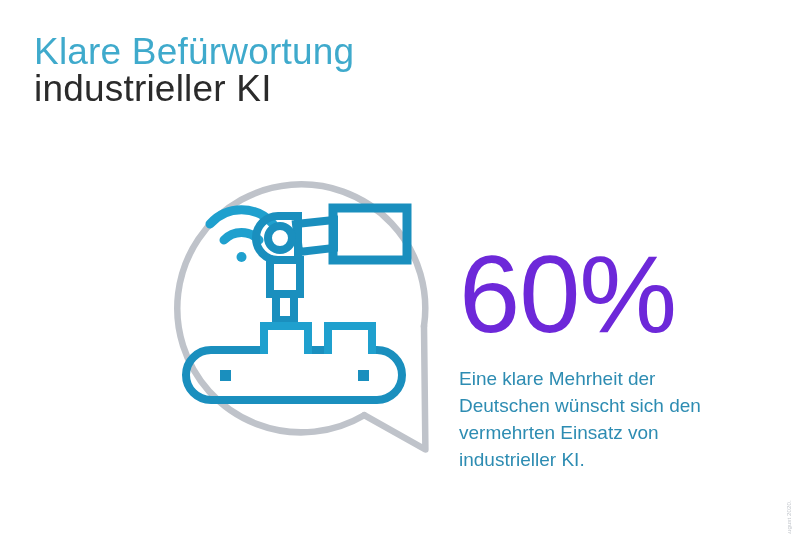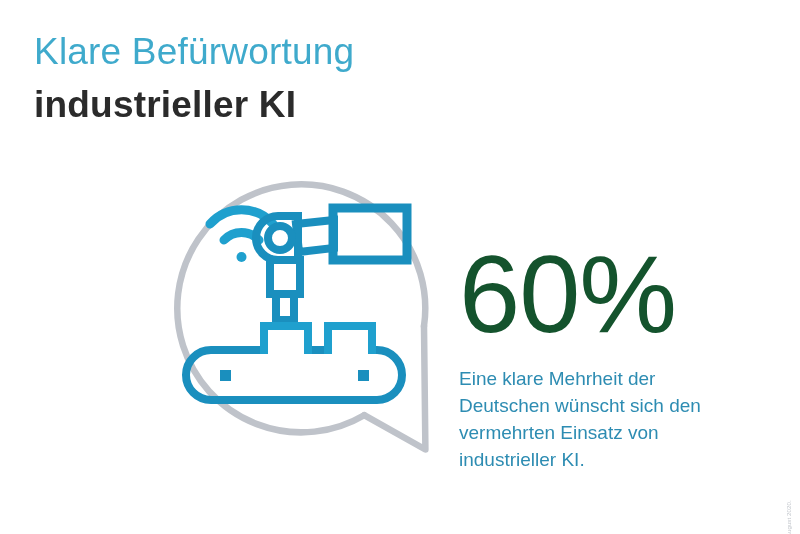--- a/index.html
+++ b/index.html
@@ -29,24 +29,24 @@
   .headline-line1 {
     display: block;
     font-size: 37px;
     font-weight: 400;
     letter-spacing: 0.2px;
     color: #3FAACC;
   }
   .headline-line2 {
     display: block;
     font-size: 37px;
-    font-weight: 700;
+    font-weight: 400;
     letter-spacing: 0.2px;
     color: #2B2B2B;
-    margin-top: 16px;
+    margin-top: 0;
   }
 
   
   .bubble-wrap {
     position: absolute;
     left: 168px;
     top: 152px;
     width: 270px;
     height: 340px;
   }
@@ -62,21 +62,21 @@
     left: 459px;
     top: 243px;
     width: 300px;
   }
   .stat-value {
     display: block;
     font-size: 110px;
     line-height: 0.92;
     font-weight: 400;
     letter-spacing: -1px;
-    color: #14532d;
+    color: #6d28d9;
   }
   .stat-desc {
     display: block;
     margin-top: 22px;
     font-size: 19px;
     line-height: 1.42;
     font-weight: 400;
     color: #2D8CB2;
     max-width: 268px;
   }

